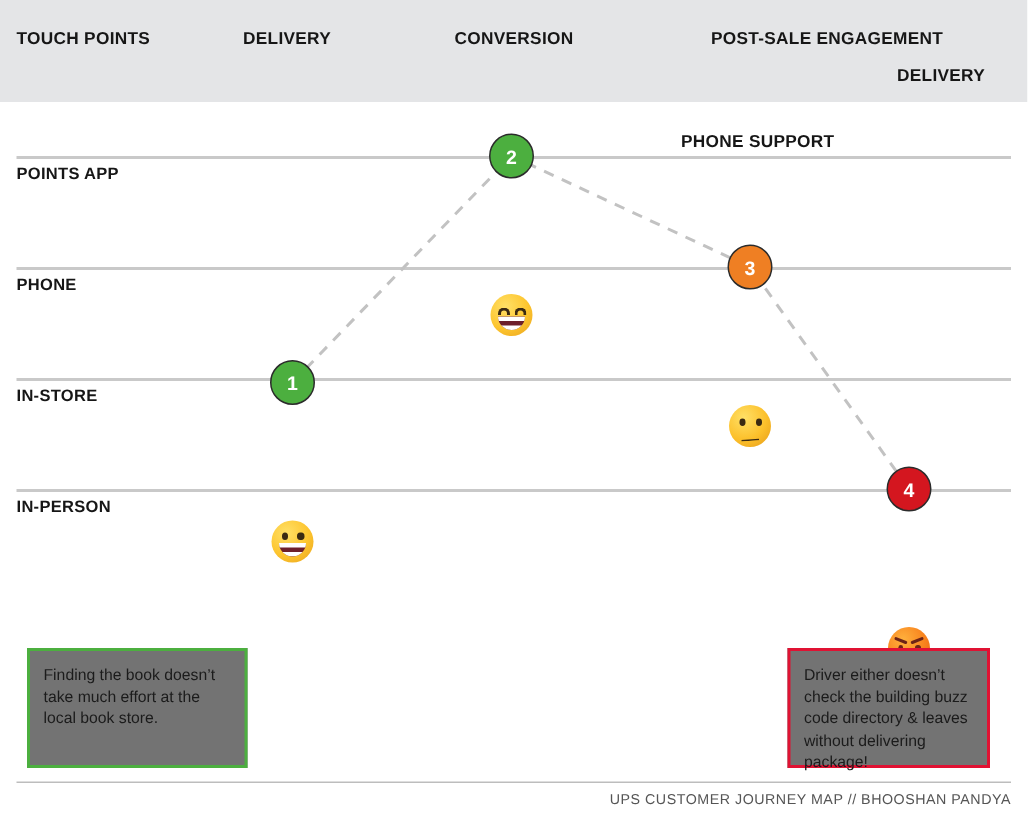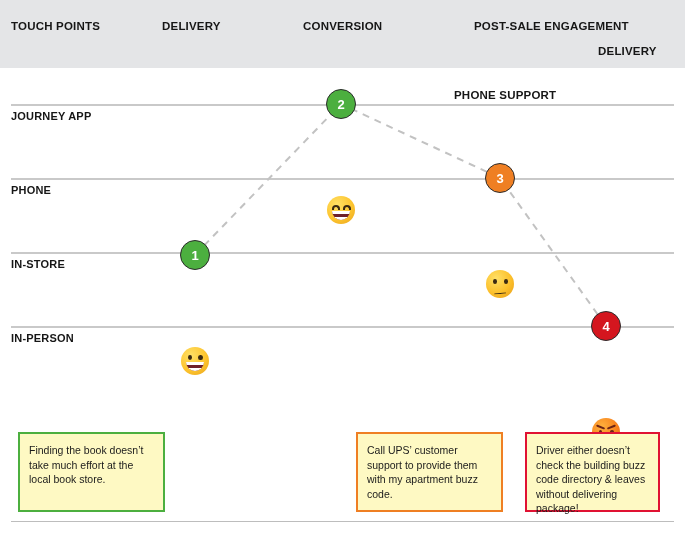--- a/index.html
+++ b/index.html
@@ -171,21 +171,21 @@
     top: 9px;
   }
   .eye-arc.eye-l { left: 4.5px; }
   .eye-arc.eye-r { right: 4.5px; }
 
   
   .caption-box {
     position: absolute;
     top: 432px;
     height: 80px;
-    background: #fef9c3;
+    background: #737373;
     border: 2px solid #000;
     padding: 9px 9px 6px 9px;
   }
   .caption-text {
     font-family: "Liberation Sans", sans-serif;
     font-size: 10.5px;
     line-height: 14.5px;
     color: #1b1b1b;
   }
 
@@ -220,21 +220,21 @@
     <div class="col-label col-delivery">DELIVERY</div>
   </div>
 
   <div class="chart">
 
     <div class="row-line" style="top:36px"></div>
     <div class="row-line" style="top:110px"></div>
     <div class="row-line" style="top:184px"></div>
     <div class="row-line" style="top:258px"></div>
 
-    <div class="row-label" style="top:42px">JOURNEY APP</div>
+    <div class="row-label" style="top:42px">POINTS APP</div>
     <div class="row-label" style="top:116px">PHONE</div>
     <div class="row-label" style="top:190px">IN-STORE</div>
     <div class="row-label" style="top:264px">IN-PERSON</div>
 
     <svg class="connectors" viewBox="0 0 685 345">
       <polyline points="195,187 341,36 500,110 606,258" fill="none" stroke="#c2c2c2" stroke-width="2" stroke-dasharray="7,6" stroke-linecap="butt"></polyline>
     </svg>
 
     <div class="node" style="left:180px; top:172px; background:#4caf3f">
       <span>1</span>
@@ -278,23 +278,21 @@
       <span class="mouth mouth-angry"></span>
     </div>
 
   </div>
 
   <div class="caption-box" style="left:18px; width:147px; border-color:#4caf3f">
     <div class="caption-text">Finding the book doesn’t take much effort at the local book store.</div>
   </div>
 
 
-  <div class="caption-box" style="left:356px; width:147px; border-color:#ef7f23">
-    <div class="caption-text">Call UPS’ customer support to provide them with my apartment buzz code.</div>
-  </div>
 
   <div class="caption-box" style="left:525px; width:135px; border-color:#e01233">
     <div class="caption-text">Driver either doesn’t check the building buzz code directory &amp; leaves without delivering package!</div>
   </div>
 
   <div class="footer-rule"></div>
+  <div class="footer-text">UPS CUSTOMER JOURNEY MAP // BHOOSHAN PANDYA</div>
 
 </div>
 
 </body></html>

